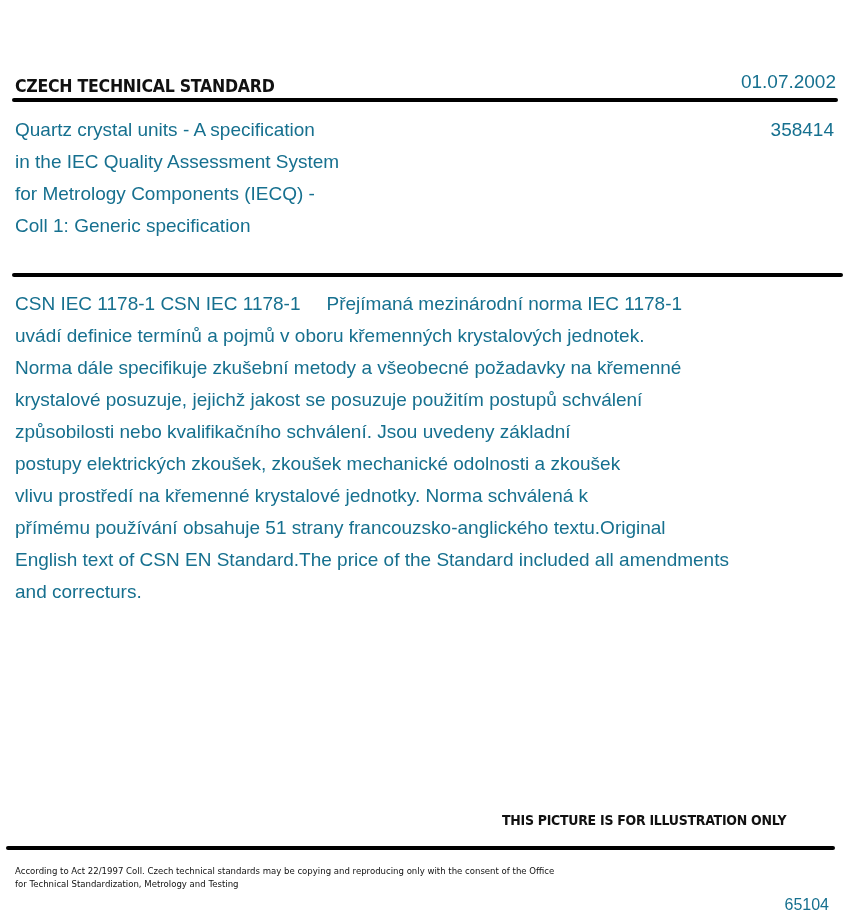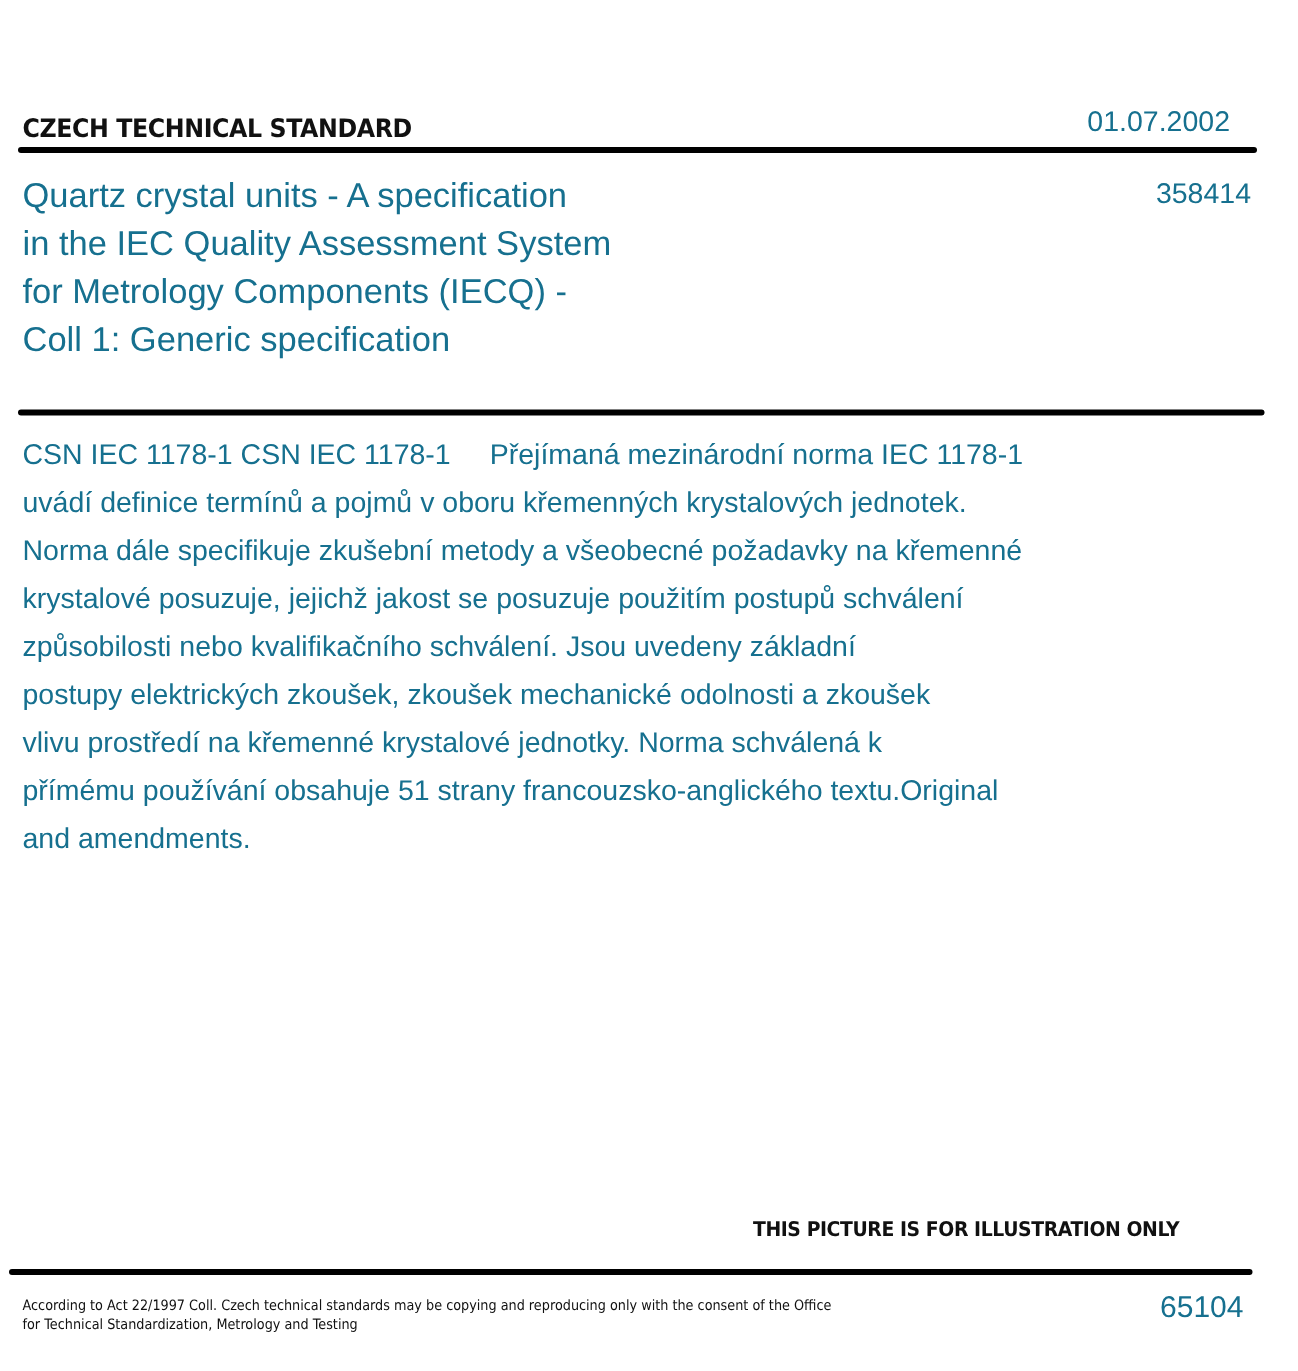--- a/index.html
+++ b/index.html
@@ -7,34 +7,34 @@
       width: 865px; height: 914px; position: relative; overflow: hidden;
       font-family: "Liberation Sans", sans-serif;
     }
     .teal { color: #16708f; }
     .abs { position: absolute; }
     .header-label {
       left: 15px; top: 76px; font-size: 17px; font-weight: bold; color: #111;
       font-family: "DejaVu Sans", sans-serif; letter-spacing: -0.3px;
       transform: scaleX(0.93); transform-origin: left;
     }
-    .date { right: 45px; top: 71px; font-size: 19px; margin-left: 42px; }
+    .date { right: 29px; top: 71px; font-size: 19px; margin-left: 42px; }
     .rule { background: #000; height: 4px; border-radius: 2px; }
-    .title-block { left: 15px; top: 114px; font-size: 23px; line-height: 32px; }
+    .title-block { left: 15px; top: 114px; font-size: 19px; line-height: 32px; }
     .title-block div { white-space: nowrap; }
     .ids { right: 31px; top: 114px; font-size: 19px; line-height: 32px; text-align: right; }
     .body-text { left: 15px; top: 288px; width: 830px; font-size: 19px; line-height: 32px; }
     .body-text div { white-space: nowrap; }
     .gap { display: inline-block; width: 26px; }
     .illustration { left: 502px; top: 812px; font-size: 13.5px; font-weight: bold; color: #111;
       font-family: "DejaVu Sans", sans-serif; letter-spacing: -0.3px;
       transform: scaleX(0.93); transform-origin: left; }
     .legal { left: 15px; top: 864px; font-size: 9.5px; line-height: 13px; color: #111;
       font-family: "DejaVu Sans", sans-serif; transform: scaleX(0.9); transform-origin: left; white-space: nowrap; }
-    .doc-number { right: 36px; top: 861px; font-size: 20px; }
+    .doc-number { right: 36px; top: 896px; font-size: 16px; }
   </style>
 </head>
 <body>
 
 <div class="abs header-label">CZECH TECHNICAL STANDARD</div>
 <div class="abs date teal">01.07.2002</div>
 
 <div class="abs rule" style="left:12px; top:98px; width:826px;"></div>
 
 <div class="abs title-block teal">
@@ -52,21 +52,22 @@
 
 <div class="abs body-text teal">
   <div><span>CSN IEC 1178-1 CSN IEC 1178-1</span><span class="gap"></span><span>Přejímaná mezinárodní norma IEC 1178-1</span></div>
   <div>uvádí definice termínů a pojmů v oboru křemenných krystalových jednotek.</div>
   <div>Norma dále specifikuje zkušební metody a všeobecné požadavky na křemenné</div>
   <div>krystalové posuzuje, jejichž jakost se posuzuje použitím postupů schválení</div>
   <div>způsobilosti nebo kvalifikačního schválení. Jsou uvedeny základní</div>
   <div>postupy elektrických zkoušek, zkoušek mechanické odolnosti a zkoušek</div>
   <div>vlivu prostředí na křemenné krystalové jednotky. Norma schválená k</div>
   <div>přímému používání obsahuje 51 strany francouzsko-anglického textu.Original</div>
-  <div>and amendments.</div>
+  <div>English text of CSN EN Standard.The price of the Standard included all amendments</div>
+  <div>and correcturs.</div>
 </div>
 
 <div class="abs illustration">THIS PICTURE IS FOR ILLUSTRATION ONLY</div>
 
 <div class="abs rule" style="left:6px; top:846px; width:829px;"></div>
 
 <div class="abs legal">
   <div>According to Act 22/1997 Coll. Czech technical standards may be copying and reproducing only with the consent of the Office</div>
   <div>for Technical Standardization, Metrology and Testing</div>
 </div>

